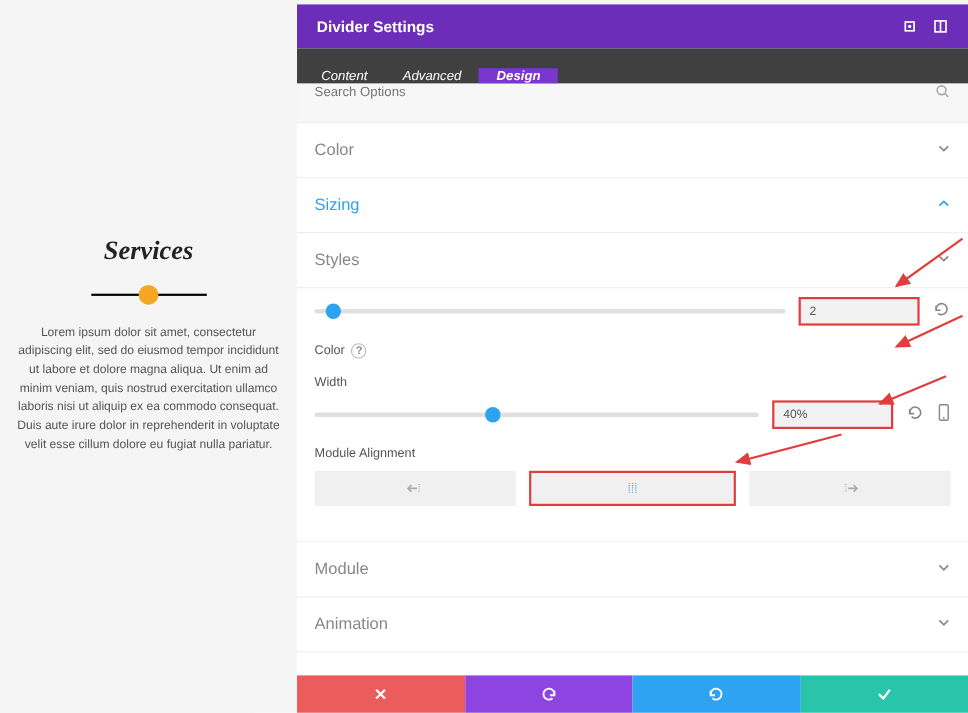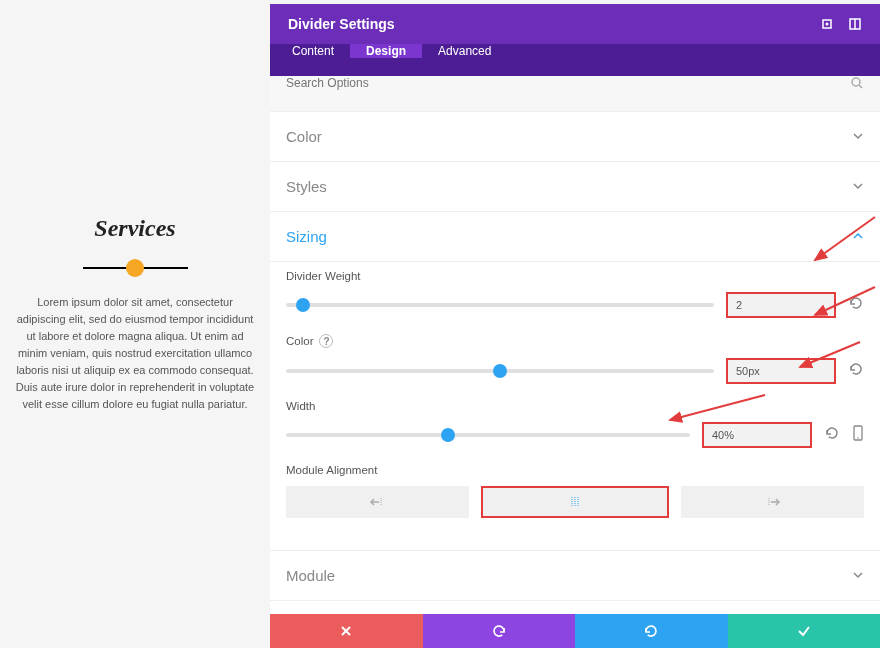--- a/index.html
+++ b/index.html
@@ -12,21 +12,21 @@
   .preview-dot { width: 18px; height: 18px; background: #f5a623; border-radius: 50%; position: absolute; }
   .preview-body { font-size: 11px; color: #555; text-align: center; padding: 0 12px; line-height: 1.55; }
 
   .settings-panel { position: absolute; left: 270px; top: 4px; width: 610px; height: 648px; background: #fff; display: flex; flex-direction: column; }
 
   .title-bar { height: 40px; background: #6c2eb9; display: flex; align-items: center; padding: 0 18px; color: #fff; }
   .title-bar-title { font-size: 14px; font-weight: 600; flex: 1; }
   .title-bar-icons { display: flex; gap: 14px; }
   .title-icon-btn { color: #fff; cursor: pointer; display: flex; align-items: center; }
 
-  .tab-bar { height: 32px; background: #4c1d95; display: flex; align-items: flex-start; padding-left: 6px; }
+  .tab-bar { height: 32px; background: #404040; display: flex; align-items: flex-end; padding-left: 6px; font-style: italic; }
   .tab { color: #fff; font-size: 12px; padding: 0 16px; display: flex; align-items: center; cursor: pointer; }
   .tab.active { background: #7a36cf; font-weight: 600; }
 
   .search-row { height: 36px; background: #f7f7f7; display: flex; align-items: flex-start; padding: 0 16px; border-bottom: 1px solid #eee; }
   .search-input { flex: 1; border: none; background: transparent; font-size: 12px; color: #777; outline: none; }
   .search-icon { color: #aaa; }
 
   .scroll-area { flex: 1; overflow-y: auto; }
 
   .section-row { height: 50px; display: flex; align-items: center; padding: 0 16px; border-bottom: 1px solid #eee; cursor: pointer; }
@@ -92,22 +92,22 @@
         <svg width="14" height="14" viewBox="0 0 14 14">
             <rect x="2" y="2" width="10" height="10" fill="none" stroke="#fff" stroke-width="1.5"></rect>
             <line x1="7" y1="2" x2="7" y2="12" stroke="#fff" stroke-width="1.5"></line>
           </svg>
       </span>
     </div>
   </div>
 
   <div class="tab-bar">
     <div class="tab">Content</div>
+    <div class="tab">Advanced</div>
     <div class="tab active">Design</div>
-    <div class="tab">Advanced</div>
   </div>
 
   <div class="search-row">
     <input class="search-input" placeholder="Search Options" style="">
     <span class="search-icon">
       <svg width="14" height="14" viewBox="0 0 14 14">
           <circle cx="6" cy="6" r="4" fill="none" stroke="#aaa" stroke-width="1.5"></circle>
           <line x1="9" y1="9" x2="12" y2="12" stroke="#aaa" stroke-width="1.5"></line>
         </svg>
     </span>
@@ -117,74 +117,60 @@
 
     <div class="section-row">
       <div class="section-label">Color</div>
       <span class="chev">
         <svg width="12" height="12" viewBox="0 0 12 12">
             <polyline points="2,4 6,8 10,4" fill="none" stroke="currentColor" stroke-width="1.5"></polyline>
           </svg>
       </span>
     </div>
 
-    <div class="section-row">
-      <div class="section-label">Styles</div>
-      <span class="chev">
-        <svg width="12" height="12" viewBox="0 0 12 12">
-            <polyline points="2,4 6,8 10,4" fill="none" stroke="currentColor" stroke-width="1.5"></polyline>
-          </svg>
-      </span>
-    </div>
-
     <div class="section-row open">
       <div class="section-label">Sizing</div>
       <span class="chev">
         <svg width="12" height="12" viewBox="0 0 12 12">
             <polyline points="2,8 6,4 10,8" fill="none" stroke="currentColor" stroke-width="1.5"></polyline>
           </svg>
       </span>
     </div>
 
+    <div class="section-row">
+      <div class="section-label">Styles</div>
+      <span class="chev">
+        <svg width="12" height="12" viewBox="0 0 12 12">
+            <polyline points="2,4 6,8 10,4" fill="none" stroke="currentColor" stroke-width="1.5"></polyline>
+          </svg>
+      </span>
+    </div>
+
     <div class="section-content">
 
       <div class="field">
-        <div class="field-label">Divider Weight</div>
         <div class="slider-row">
           <div class="slider-track-wrap">
             <div class="slider-track"></div>
             <div class="slider-thumb" style="left:4%"></div>
           </div>
           <input class="value-input highlighted" value="2" style="">
           <span class="reset-icon">
             <svg width="16" height="16" viewBox="0 0 16 16">
                 <path d="M3 8a5 5 0 1 1 1.7 3.8" fill="none" stroke="#888" stroke-width="1.5"></path>
                 <polyline points="3,5 3,9 7,9" fill="none" stroke="#888" stroke-width="1.5"></polyline>
               </svg>
           </span>
         </div>
       </div>
 
       <div class="field">
         <div class="field-label">
           <span>Color</span>
           <span class="help-icon">?</span>
-        </div>
-        <div class="slider-row">
-          <div class="slider-track-wrap">
-            <div class="slider-track"></div>
-            <div class="slider-thumb" style="left:50%"></div>
-          </div>
-          <input class="value-input highlighted" value="50px" style="">
-          <span class="reset-icon">
-            <svg width="16" height="16" viewBox="0 0 16 16">
-                <path d="M3 8a5 5 0 1 1 1.7 3.8" fill="none" stroke="#888" stroke-width="1.5"></path>
-                <polyline points="3,5 3,9 7,9" fill="none" stroke="#888" stroke-width="1.5"></polyline>
-              </svg>
-          </span>
         </div>
       </div>
 
       <div class="field">
         <div class="field-label">Width</div>
         <div class="slider-row">
           <div class="slider-track-wrap">
             <div class="slider-track"></div>
             <div class="slider-thumb" style="left:40%"></div>
           </div>

